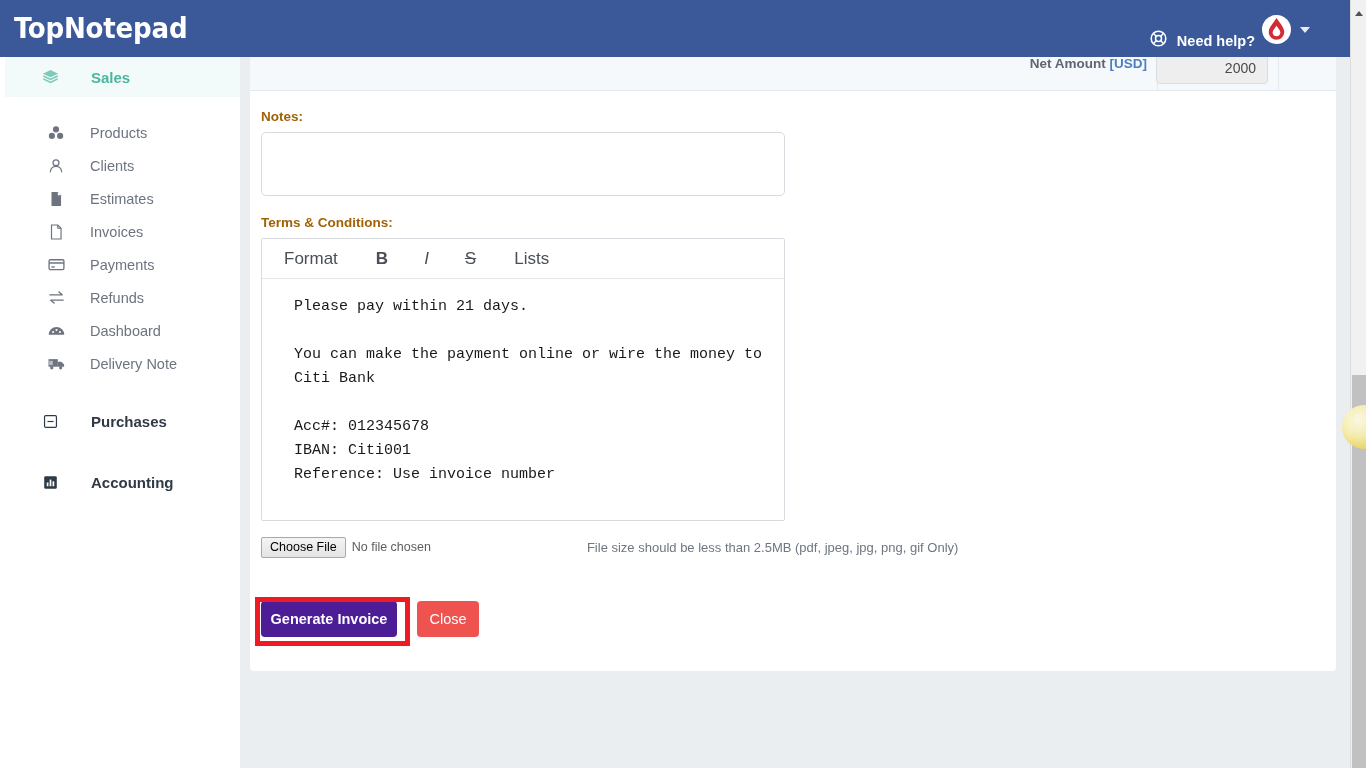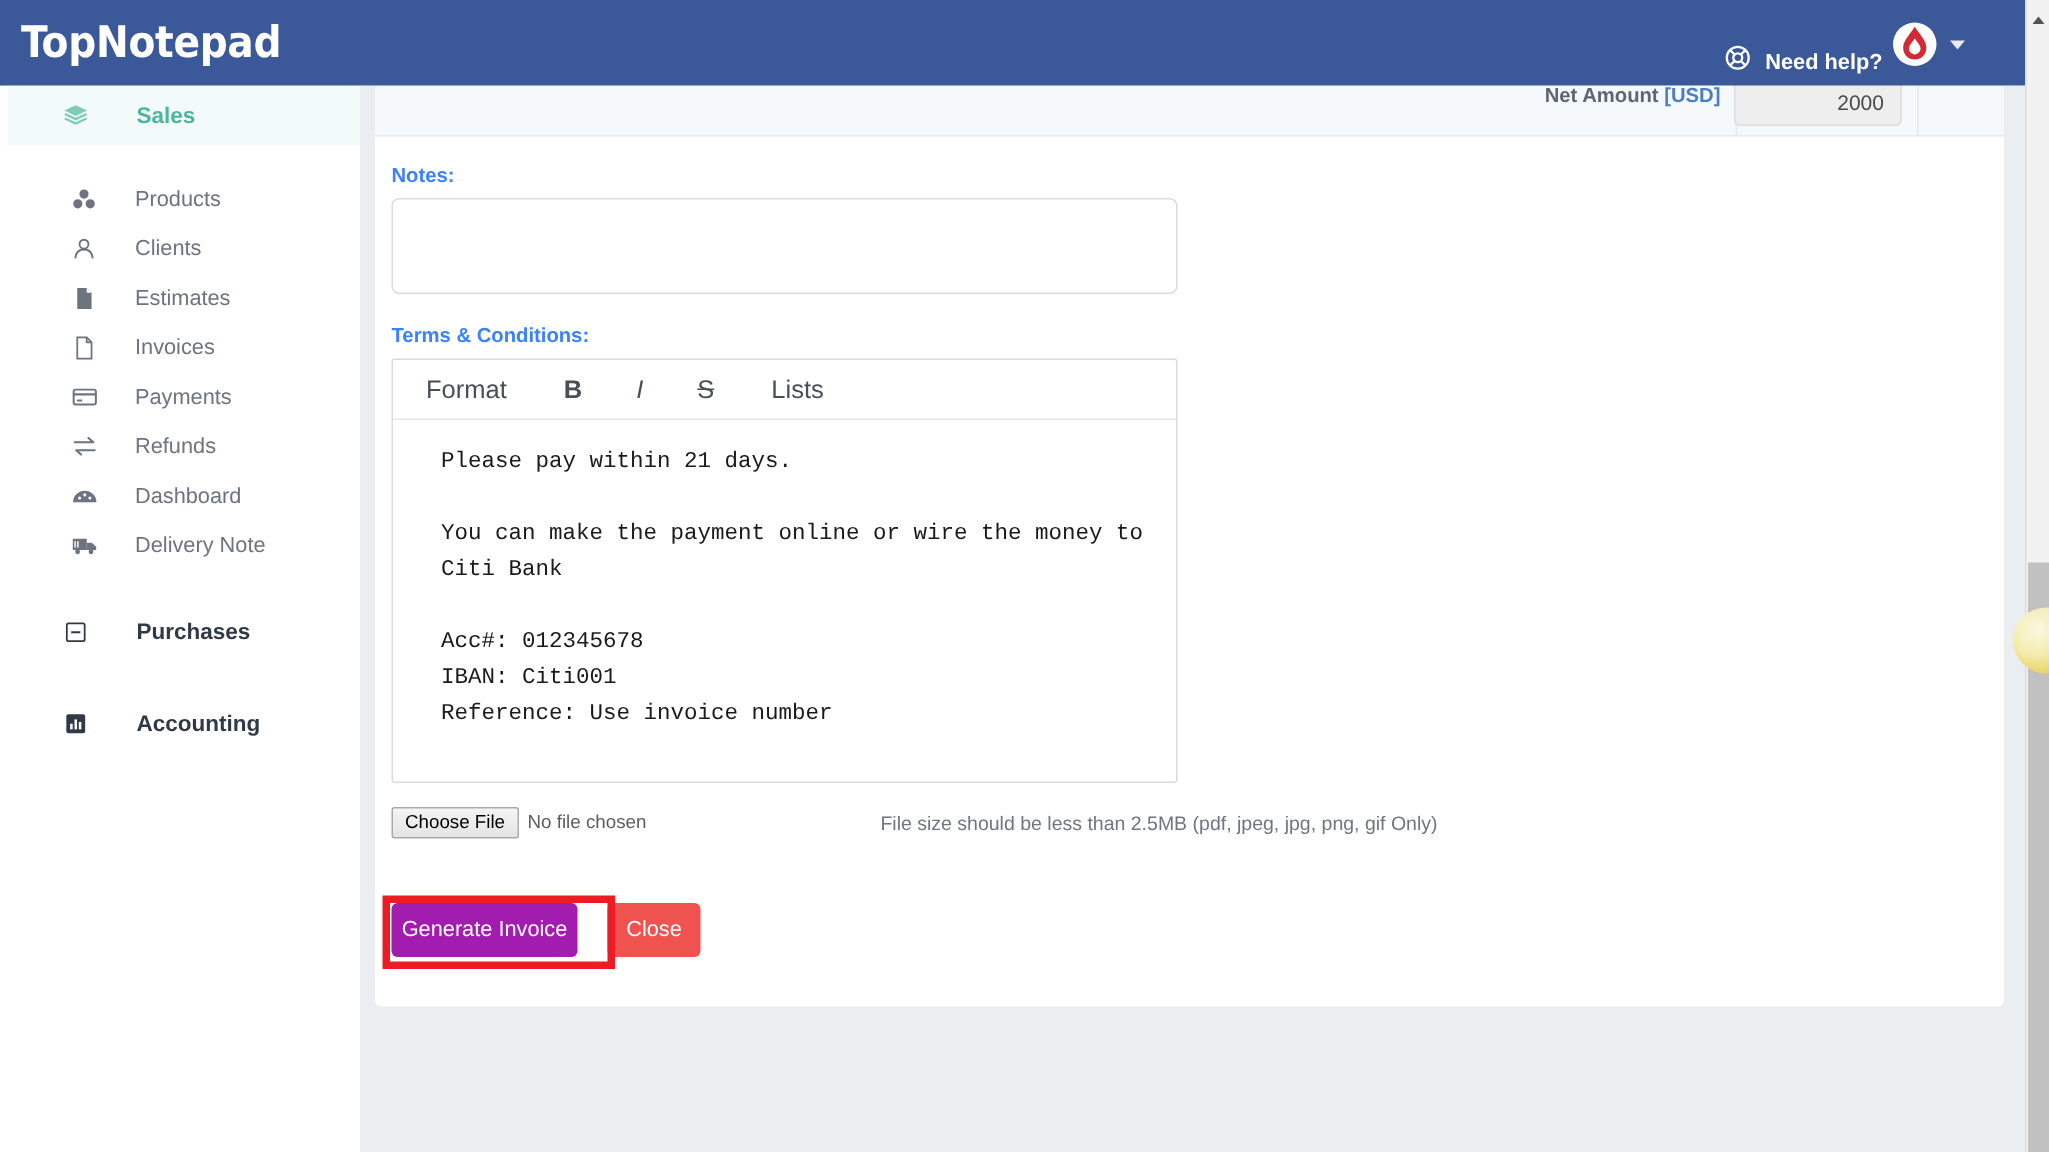--- a/index.html
+++ b/index.html
@@ -205,21 +205,21 @@
   }
 
   .card-body {
     position: relative;
     padding: 18px 0 0 11px;
   }
 
   .field-label {
     font-size: 13.5px;
     font-weight: bold;
-    color: #3b82f6;
+    color: #a16207;
     margin: 0 0 8px 0;
   }
 
   .notes-box {
     width: 524px;
     height: 64px;
     border: 1px solid #d7dbe0;
     border-radius: 5px;
     background: #ffffff;
     resize: none;
@@ -309,22 +309,23 @@
   .btn {
     border: none;
     border-radius: 4px;
     font-family: "Liberation Sans", sans-serif;
     font-size: 14.5px;
     color: #ffffff;
     cursor: pointer;
     height: 36px;
   }
   .btn-generate {
-    background: #a21caf;
-    width: 124px;
+    background: #4c1d95;
+    width: 136px;
+    font-weight: bold;
   }
   .btn-close {
     background: #ee5350;
     width: 62px;
     margin-left: 20px;
   }
 
   
   .annot {
     position: absolute;

